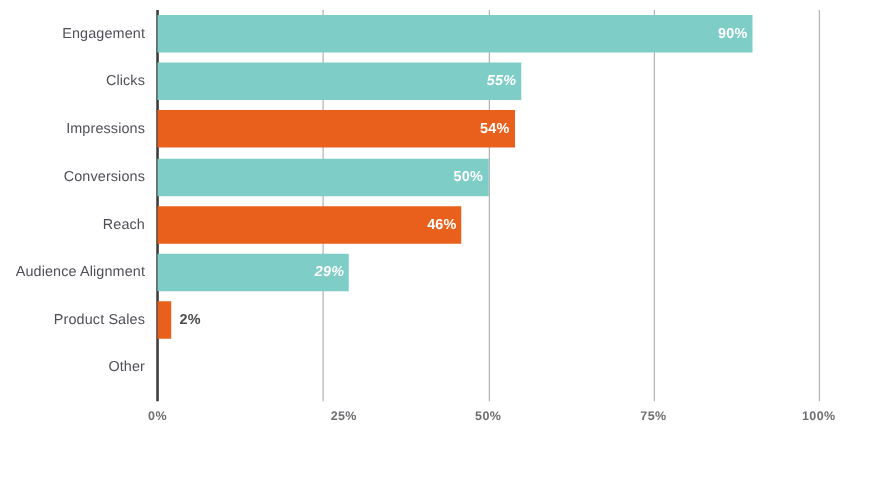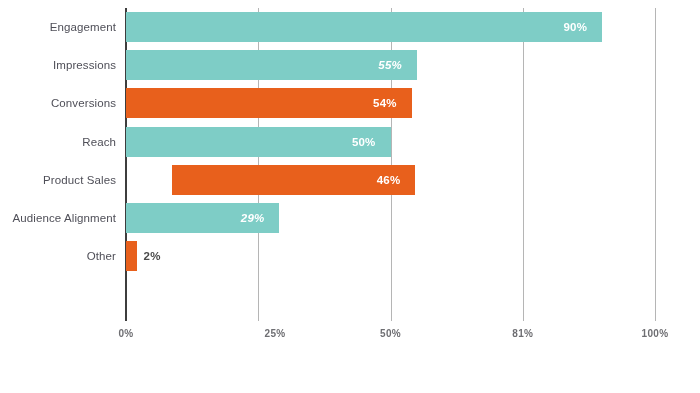--- a/index.html
+++ b/index.html
@@ -70,21 +70,21 @@
     justify-content: flex-end;
     box-sizing: border-box;
   }
   .bar.teal  { background: #7ecdc6; }
   .bar.orange{ background: #e8601c; }
 
   .bar-value {
     font-size: 11.5px;
     font-weight: bold;
     color: #ffffff;
-    padding-right: 15px;
+    padding-right: 4px;
     letter-spacing: 0.2px;
     white-space: nowrap;
   }
   .bar-value.outside {
     color: #4a4a4a;
     padding-right: 0;
     padding-left: 7px;
     position: absolute;
     left: 100%;
   }
@@ -130,25 +130,26 @@
       <div class="gridline" style="left: 132.25px;"></div>
       <div class="gridline" style="left: 264.5px;"></div>
       <div class="gridline" style="left: 396.75px;"></div>
       <div class="gridline" style="left: 529px;"></div>
     </div>
 
   <div class="axis-line"></div>
 
   <div class="cat-labels" id="cat-labels">
       <div class="cat-label">Engagement</div>
+      <div class="cat-label">Clicks</div>
       <div class="cat-label">Impressions</div>
       <div class="cat-label">Conversions</div>
       <div class="cat-label">Reach</div>
+      <div class="cat-label">Audience Alignment</div>
       <div class="cat-label">Product Sales</div>
-      <div class="cat-label">Audience Alignment</div>
       <div class="cat-label">Other</div>
     </div>
 
   <div class="rows" id="rows">
       <div class="bar-row">
         <div class="bar teal" style="width: 476.1px;">
           <span class="bar-value">90%</span>
         </div>
       </div>
       <div class="bar-row">
@@ -160,37 +161,37 @@
         <div class="bar orange" style="width: 285.66px;">
           <span class="bar-value">54%</span>
         </div>
       </div>
       <div class="bar-row">
         <div class="bar teal" style="width: 264.5px;">
           <span class="bar-value">50%</span>
         </div>
       </div>
       <div class="bar-row">
-        <div class="bar orange" style="width: 243.34px; margin-left: 46px;">
+        <div class="bar orange" style="width: 243.34px;">
           <span class="bar-value">46%</span>
         </div>
       </div>
       <div class="bar-row">
         <div class="bar teal" style="width: 153.41px; font-style: italic;">
           <span class="bar-value">29%</span>
         </div>
       </div>
       <div class="bar-row">
         <div class="bar orange" style="width: 10.58px;">
           <span class="bar-value outside">2%</span>
         </div>
       </div>
     </div>
 
   <div id="ticks">
       <div class="tick-label" style="left: 126px;">0%</div>
       <div class="tick-label" style="left: 275px;">25%</div>
       <div class="tick-label" style="left: 390.5px;">50%</div>
-      <div class="tick-label" style="left: 522.75px;">81%</div>
+      <div class="tick-label" style="left: 522.75px;">75%</div>
       <div class="tick-label" style="left: 655px;">100%</div>
     </div>
 
 </div>
 
 </body></html>

